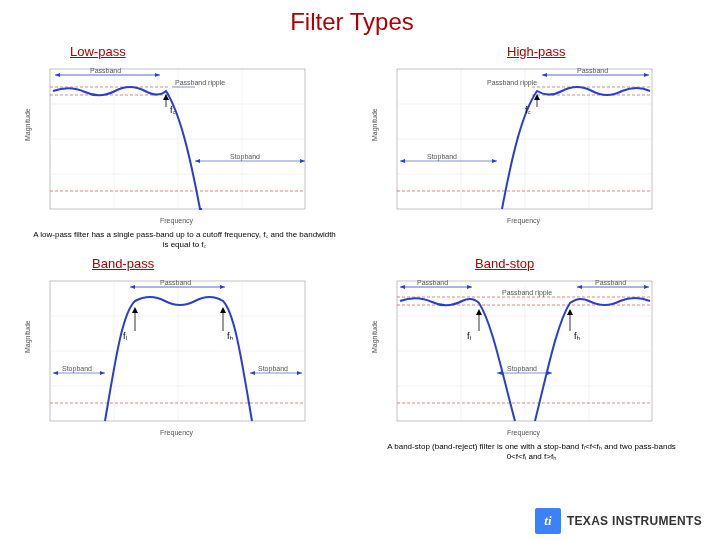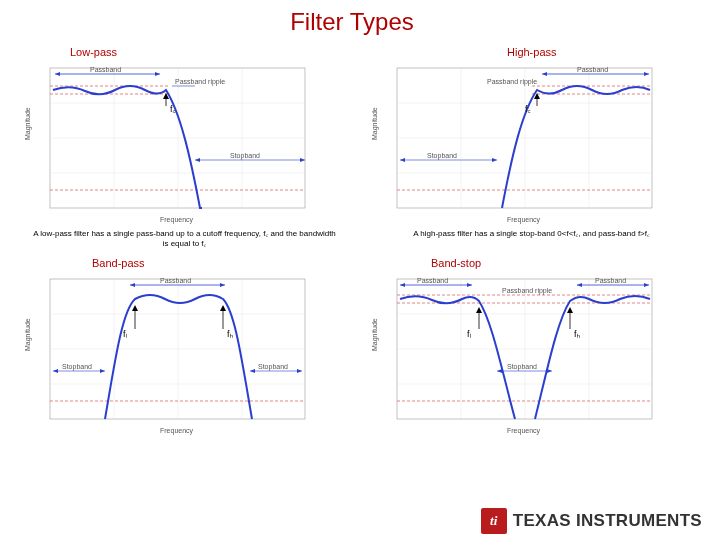--- a/index.html
+++ b/index.html
@@ -1,28 +1,28 @@
 <!DOCTYPE html>
 <html><head>
 <meta charset="utf-8">
 <style>
   * { box-sizing: border-box; margin: 0; padding: 0; }
   body { width: 720px; height: 540px; font-family: Arial, sans-serif; background: #fff; position: relative; }
   .slide { width: 704px; height: 540px; padding: 8px 20px 0 20px; }
   .title { text-align: center; font-size: 24px; color: #b00000; font-weight: normal; margin-bottom: 6px; }
   .grid { display: grid; grid-template-columns: 1fr 1fr; grid-template-rows: 1fr 1fr; gap: 4px 30px; }
   .cell { }
-  .subtitle { font-size: 11px; color: #b00000; font-weight: normal; margin: 2px 0 2px 50px; display: inline-block; }
+  .subtitle { font-size: 13px; color: #b00000; font-weight: normal; margin: 2px 0 2px 50px; display: inline-block; text-decoration: underline; }
   .subtitle.bs { margin-left: 80px; }
   .chartwrap { position: relative; }
   svg.chart { display: block; }
   .caption { font-size: 8px; text-align: center; line-height: 1.25; margin-top: 4px; color: #000; margin-left: 12px; }
   .footer { position: absolute; bottom: 6px; right: 18px; display: flex; align-items: center; gap: 6px; }
-  .ti-icon { width: 26px; height: 26px; background: #b91c1c; display: flex; align-items: center; justify-content: center; color: #fff; font-family: Georgia, serif; font-style: italic; font-weight: bold; font-size: 13px; border-radius: 2px; }
-  .ti-text { font-size: 17px; font-weight: bold; color: #333; letter-spacing: 0.3px; }
+  .ti-icon { width: 26px; height: 26px; background: #3b82f6; display: flex; align-items: center; justify-content: center; color: #fff; font-family: Georgia, serif; font-style: italic; font-weight: bold; font-size: 13px; border-radius: 2px; }
+  .ti-text { font-size: 12px; font-weight: bold; color: #333; letter-spacing: 0.3px; }
   .ax-label { font-family: Arial; font-size: 7px; fill: #555; }
   .ax-label-v { font-family: Arial; font-size: 7px; fill: #555; }
 </style>
 </head>
 <body>
 
 <div class="slide">
   <h1 class="title">Filter Types</h1>
 
   <div class="grid">
@@ -100,21 +100,20 @@
           <path d="M 135 148 C 145 95 155 52 170 30 Q 182 37 195 30 Q 210 22 225 30 Q 240 38 255 30 Q 270 24 283 30" fill="none" stroke="#2a3fcf" stroke-width="2"></path>
           <g>
             <line x1="170" y1="46" x2="170" y2="35" stroke="#000" stroke-width="0.8"></line>
             <polygon points="170,33 167,39 173,39" fill="#000"></polygon>
           </g>
           <text x="158" y="52" style="font-size:9px">f꜀</text>
           <text x="140" y="162" class="ax-label">Frequency</text>
           <text x="10" y="80" class="ax-label-v" transform="rotate(-90 10 80)">Magnitude</text>
         </svg>
       </div>
-      <p class="caption">A high-pass filter has a single stop-band 0&lt;f&lt;f꜀, and pass-band f&gt;f꜀</p>
     </div>
 
     <div class="cell">
       <span class="subtitle" style="margin-left:72px">Band-pass</span>
       <div class="chartwrap">
         <svg class="chart" width="300" height="165" viewBox="0 0 300 165">
           <rect x="30" y="8" width="255" height="140" fill="none" stroke="#999" stroke-width="0.6"></rect>
           <g stroke="#ddd" stroke-width="0.4">
             <line x1="30" y1="43" x2="285" y2="43"></line>
               <line x1="30" y1="78" x2="285" y2="78"></line>
@@ -147,21 +146,21 @@
             <polygon points="203,34 200,40 206,40" fill="#000"></polygon>
           </g>
           <text x="207" y="66" style="font-size:9px">fₕ</text>
           <text x="140" y="162" class="ax-label">Frequency</text>
           <text x="10" y="80" class="ax-label-v" transform="rotate(-90 10 80)">Magnitude</text>
         </svg>
       </div>
     </div>
 
     <div class="cell">
-      <span class="subtitle bs" style="margin-left:64px">Band-stop</span>
+      <span class="subtitle bs" style="margin-left:108px">Band-stop</span>
       <div class="chartwrap">
         <svg class="chart" width="300" height="165" viewBox="0 0 300 165">
           <rect x="30" y="8" width="255" height="140" fill="none" stroke="#999" stroke-width="0.6"></rect>
           <g stroke="#ddd" stroke-width="0.4">
             <line x1="30" y1="43" x2="285" y2="43"></line>
               <line x1="30" y1="78" x2="285" y2="78"></line>
               <line x1="30" y1="113" x2="285" y2="113"></line>
             <line x1="94" y1="8" x2="94" y2="148"></line>
               <line x1="158" y1="8" x2="158" y2="148"></line>
               <line x1="222" y1="8" x2="222" y2="148"></line>
@@ -190,20 +189,21 @@
           <text x="100" y="66" style="font-size:9px">fₗ</text>
           <g>
             <line x1="203" y1="58" x2="203" y2="38" stroke="#000" stroke-width="0.8"></line>
             <polygon points="203,36 200,42 206,42" fill="#000"></polygon>
           </g>
           <text x="207" y="66" style="font-size:9px">fₕ</text>
           <text x="140" y="162" class="ax-label">Frequency</text>
           <text x="10" y="80" class="ax-label-v" transform="rotate(-90 10 80)">Magnitude</text>
         </svg>
       </div>
+      <p class="caption">A band-stop (band-reject) filter is one with a stop-band fₗ&lt;f&lt;fₕ and two pass-bands 0&lt;f&lt;fₗ and f&gt;fₕ</p>
     </div>
 
   </div>
 
   <div class="footer">
     <div class="ti-icon">
         <span>ti</span>
       </div>
     <div class="ti-text">TEXAS INSTRUMENTS</div>
   </div>

